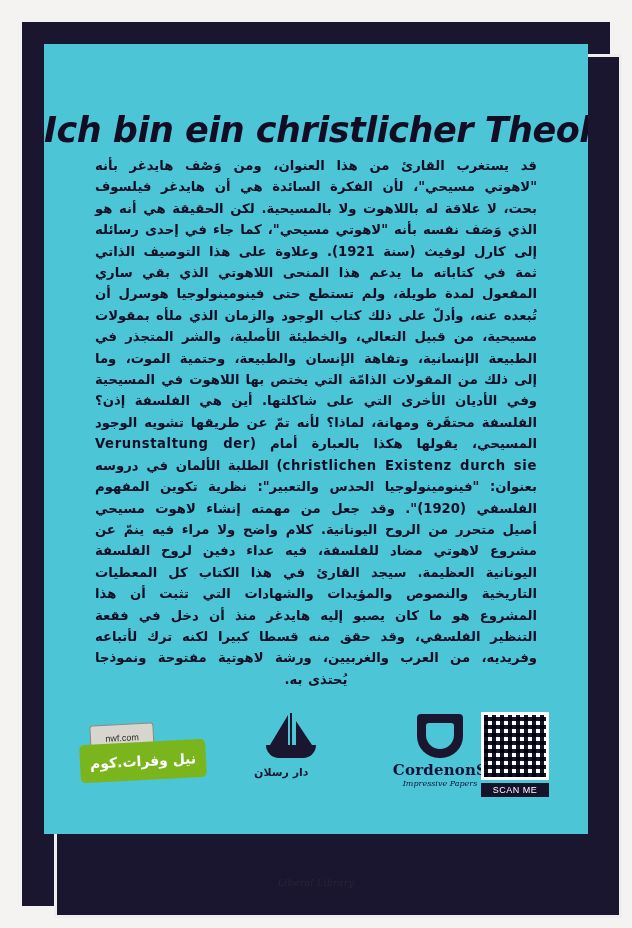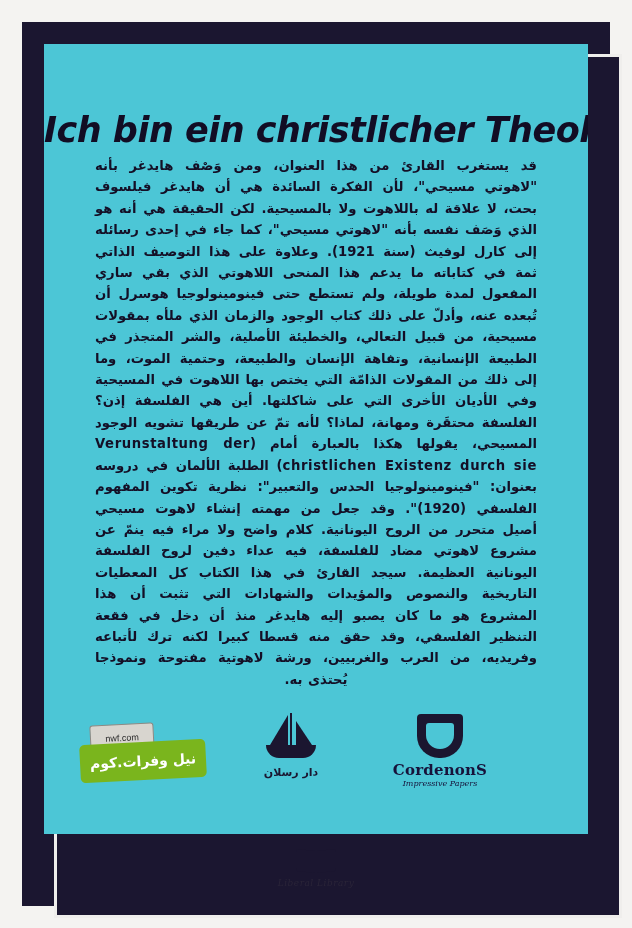--- a/index.html
+++ b/index.html
@@ -130,21 +130,21 @@
     text-align: center;
     line-height: 38px;
     direction: rtl;
   }
   .pub-dar {
     position: absolute;
     left: 210px;
     top: 14px;
     width: 74px;
     height: 82px;
-    text-align: center;
+    text-align: left;
   }
   .pub-dar .ship {
     width: 58px;
     height: 52px;
     margin: 0 auto;
     position: relative;
   }
   .pub-dar .ship-hull {
     position: absolute;
     left: 4px;
@@ -331,20 +331,24 @@
         </div>
         <div class="cap">دار رسلان</div>
       </div>
 
       <div class="cordenons">
         <div class="cord-shield"></div>
         <div class="cord-name">CordenonS</div>
         <div class="cord-sub">Impressive Papers</div>
       </div>
 
+      <div class="qr-wrap">
+        <div class="qr"></div>
+        <div class="qr-label">SCAN ME</div>
+      </div>
 
     </div>
   </div>
 
   <div class="bottom-mark">
     <div class="book-glyph">
       <div class="b1"></div>
       <div class="b2"></div>
     </div>
     <div class="mark-text">Liberal Library</div>

